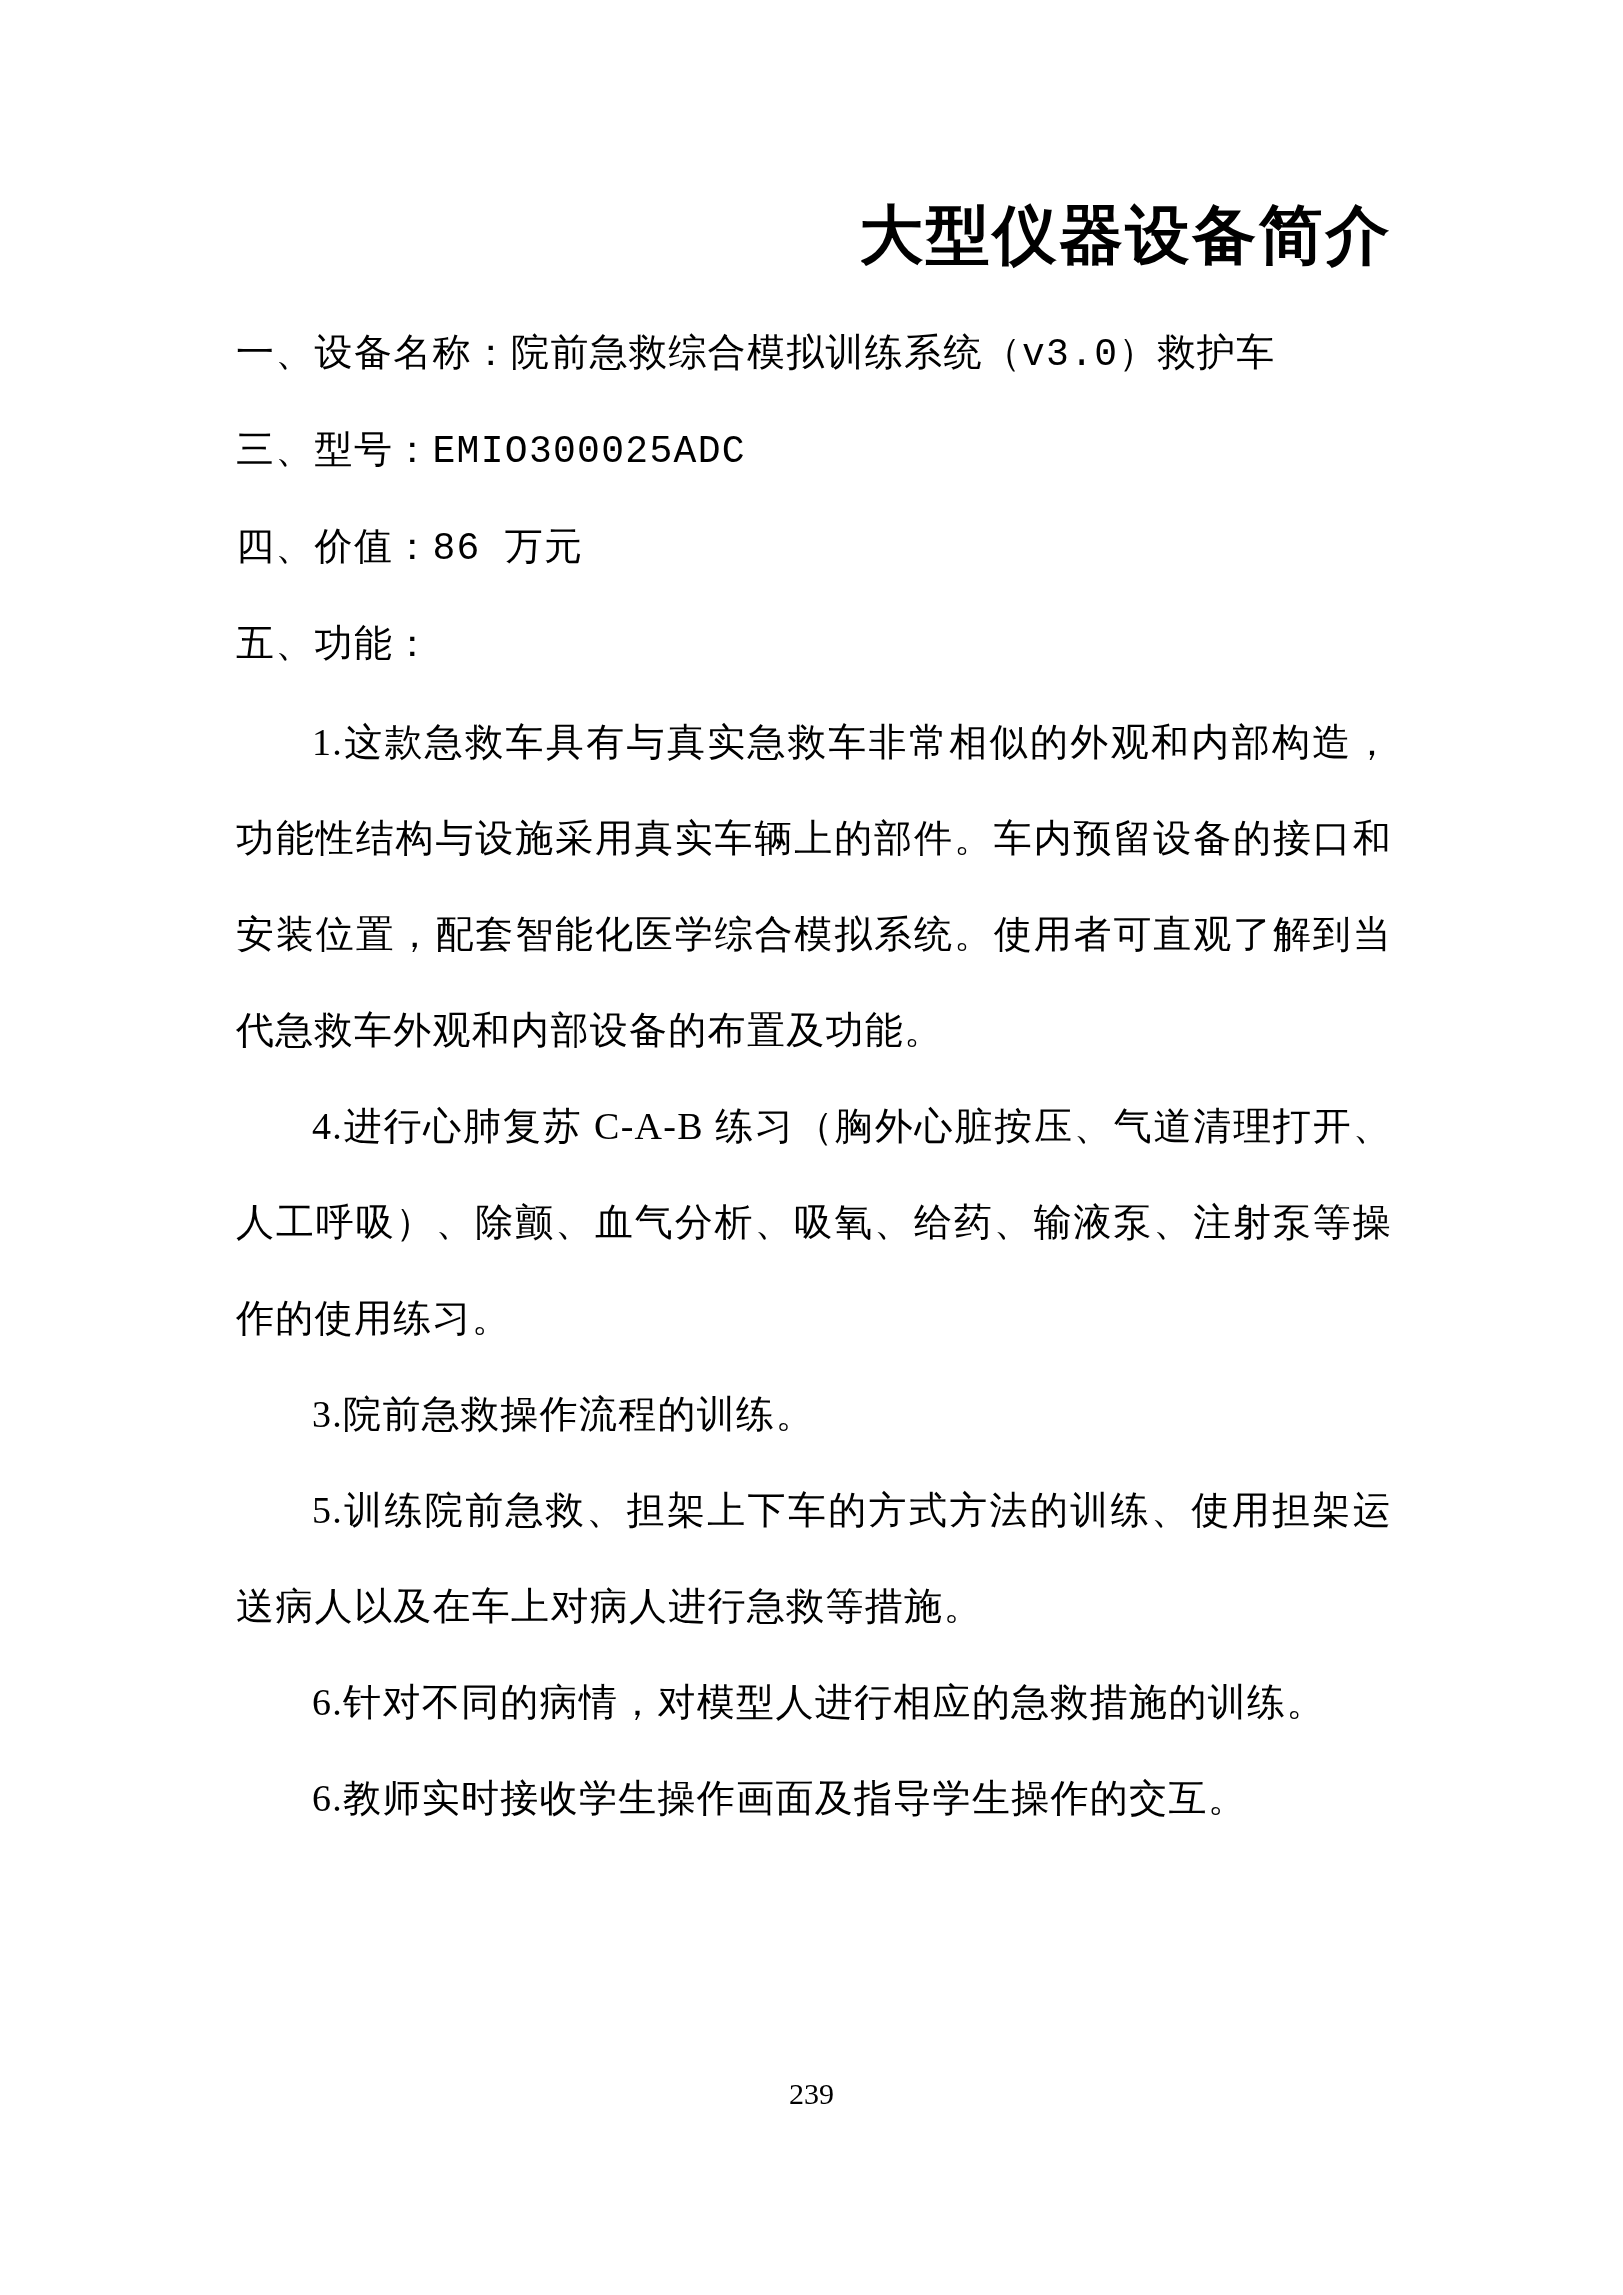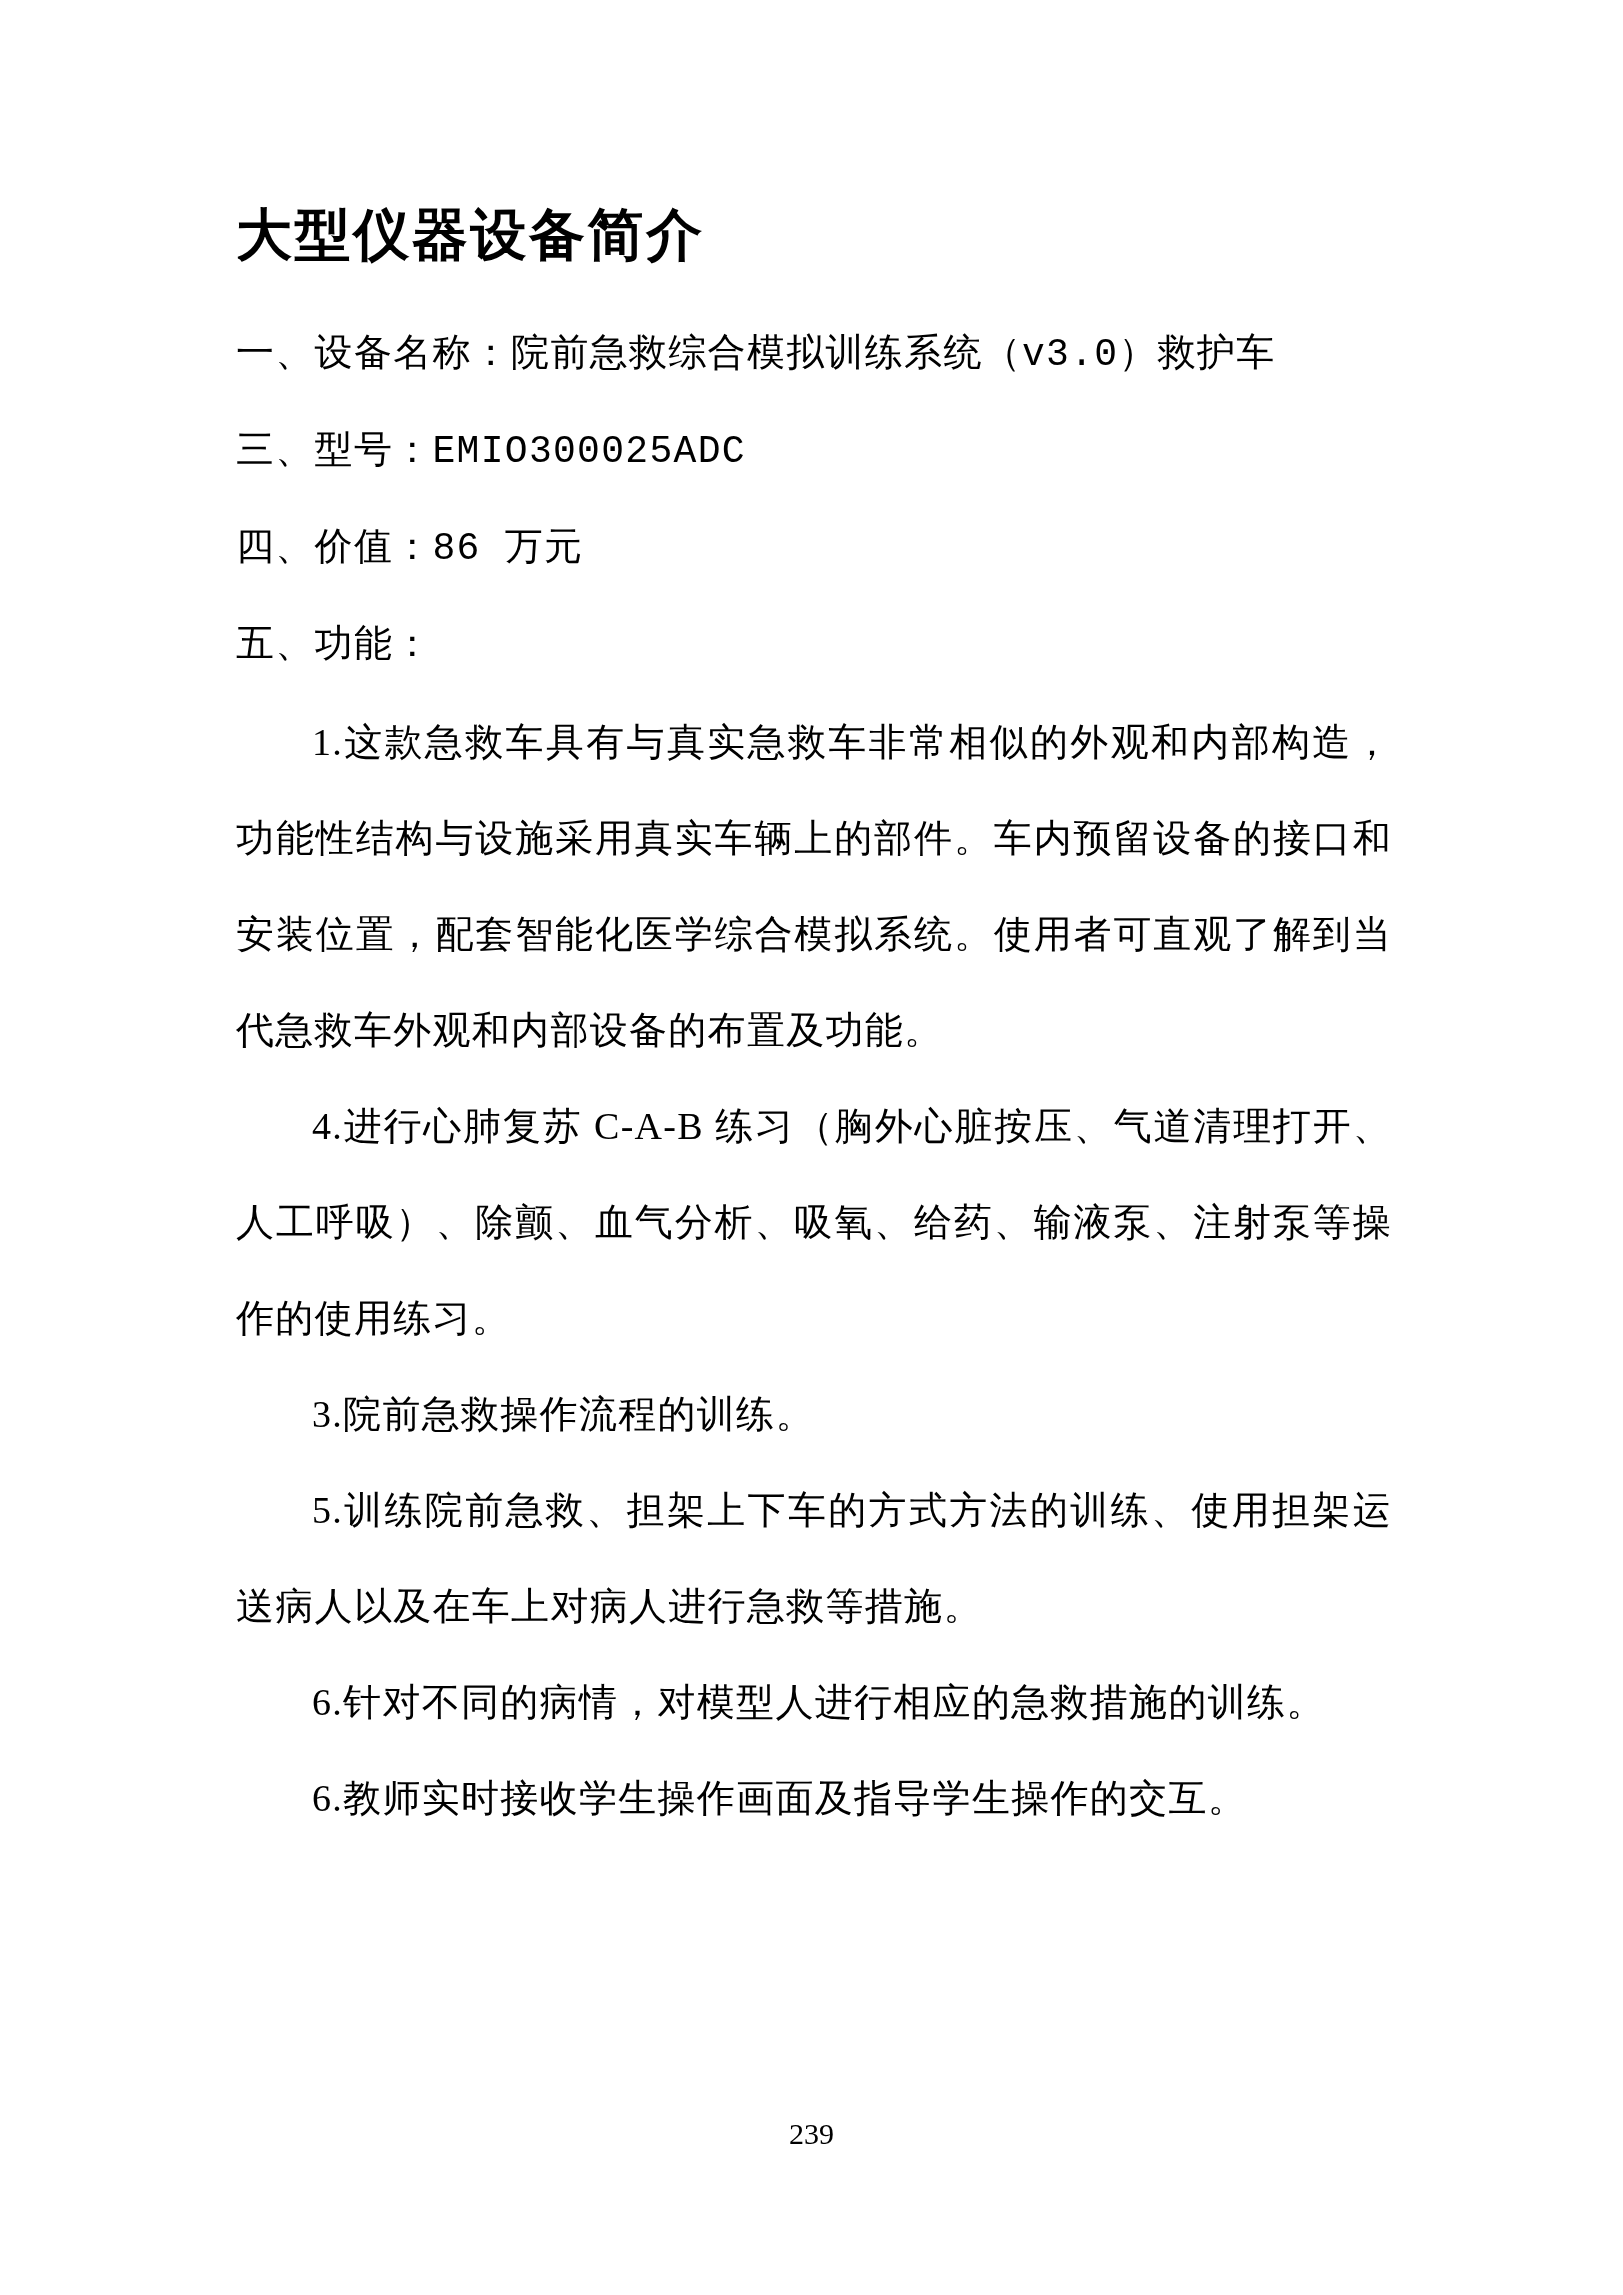--- a/index.html
+++ b/index.html
@@ -15,23 +15,23 @@
     color: #000000;
     overflow: hidden;
   }
   .content {
     position: absolute;
     top: 196px;
     left: 236px;
     width: 1156px;
   }
   .title {
-    font-size: 56px;
+    font-size: 64px;
     font-weight: bold;
-    text-align: left;
+    text-align: right;
     line-height: 79px;
     letter-spacing: 2.6px;
     margin-bottom: 31px;
   }
   .field {
     font-size: 38px;
     line-height: 97px;
     text-align: justify;
     letter-spacing: 1.3px;
     white-space: nowrap;
@@ -45,21 +45,20 @@
     letter-spacing: 1.3px;
   }
   .footer {
     position: absolute;
     top: 2074px;
     left: 0;
     width: 100%;
     text-align: center;
     font-size: 30px;
     line-height: 39px;
-    margin-top: 40px;
   }
 </style>
 </head>
 <body>
 
 <div class="page">
   <div class="content">
     <h1 class="title">大型仪器设备简介</h1>
 
     <p class="field">一、设备名称：院前急救综合模拟训练系统（v3.0）救护车</p>

